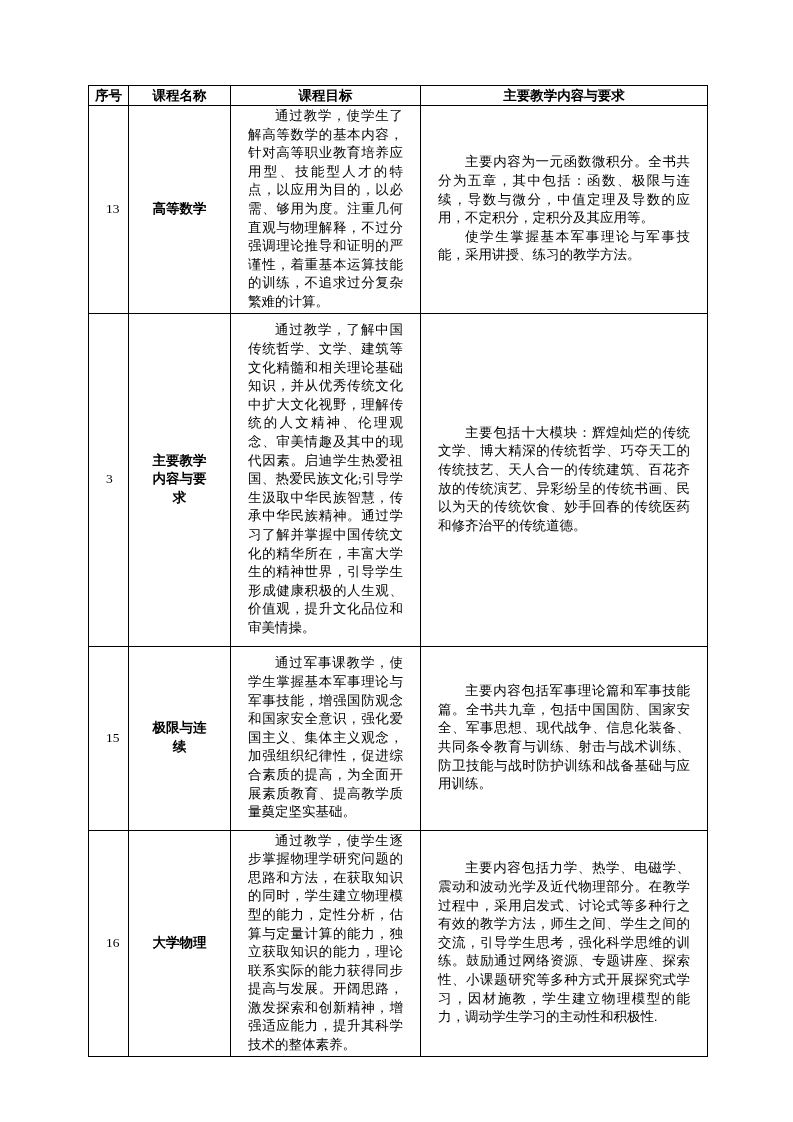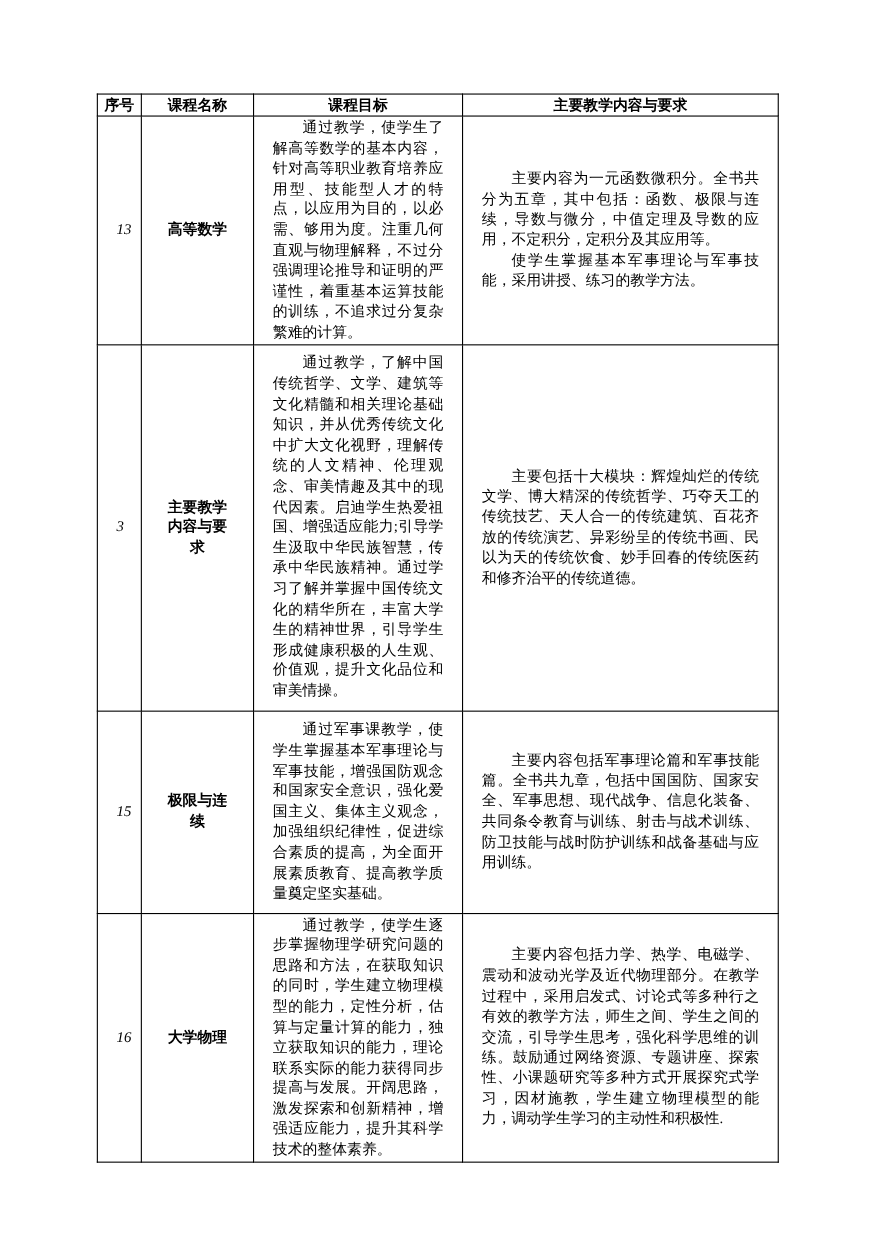--- a/index.html
+++ b/index.html
@@ -19,21 +19,21 @@
     border:1px solid #000;
     vertical-align:middle;
     font-size:13.5px;
     line-height:18.6px;
     padding:1px 17px;
     overflow:hidden;
   }
   table.course-table th{
     font-weight:bold;text-align:center;height:19px;line-height:19px;padding:0;
   }
-  td.c-no{ text-align:right; font-family:"Liberation Serif","DejaVu Serif",serif;font-style:italic; }
+  td.c-no{ text-align:right; font-family:"Liberation Serif","DejaVu Serif",serif; }
   td.c-name{ text-align:center; font-weight:bold; padding:0 6px; }
   td.c-obj{ text-align:justify; padding:0 4px; }
   td.c-cont{ text-align:justify; padding:0 9px; line-height:19.4px; }
   td p{ margin:0; text-indent:2em; }
   tr.r13{ height:199px; }
   tr.r14{ height:333px; }
   tr.r15{ height:184px; }
   tr.r16{ height:202px; }
 </style>
 </head>
@@ -64,21 +64,21 @@
         </td>
         <td class="c-cont">
           <p>主要内容为一元函数微积分。全书共分为五章，其中包括：函数、极限与连续，导数与微分，中值定理及导数的应用，不定积分，定积分及其应用等。</p>
           <p>使学生掌握基本军事理论与军事技能，采用讲授、练习的教学方法。</p>
         </td>
       </tr>
       <tr class="r14">
         <td class="c-no">3</td>
         <td class="c-name">主要教学内容与要求</td>
         <td class="c-obj">
-          <p>通过教学，了解中国传统哲学、文学、建筑等文化精髓和相关理论基础知识，并从优秀传统文化中扩大文化视野，理解传统的人文精神、伦理观念、审美情趣及其中的现代因素。启迪学生热爱祖国、增强适应能力;引导学生汲取中华民族智慧，传承中华民族精神。通过学习了解并掌握中国传统文化的精华所在，丰富大学生的精神世界，引导学生形成健康积极的人生观、价值观，提升文化品位和审美情操。</p>
+          <p>通过教学，了解中国传统哲学、文学、建筑等文化精髓和相关理论基础知识，并从优秀传统文化中扩大文化视野，理解传统的人文精神、伦理观念、审美情趣及其中的现代因素。启迪学生热爱祖国、热爱民族文化;引导学生汲取中华民族智慧，传承中华民族精神。通过学习了解并掌握中国传统文化的精华所在，丰富大学生的精神世界，引导学生形成健康积极的人生观、价值观，提升文化品位和审美情操。</p>
         </td>
         <td class="c-cont">
           <p>主要包括十大模块：辉煌灿烂的传统文学、博大精深的传统哲学、巧夺天工的传统技艺、天人合一的传统建筑、百花齐放的传统演艺、异彩纷呈的传统书画、民以为天的传统饮食、妙手回春的传统医药和修齐治平的传统道德。</p>
         </td>
       </tr>
       <tr class="r15">
         <td class="c-no">15</td>
         <td class="c-name">极限与连续</td>
         <td class="c-obj">
           <p>通过军事课教学，使学生掌握基本军事理论与军事技能，增强国防观念和国家安全意识，强化爱国主义、集体主义观念，加强组织纪律性，促进综合素质的提高，为全面开展素质教育、提高教学质量奠定坚实基础。</p>

